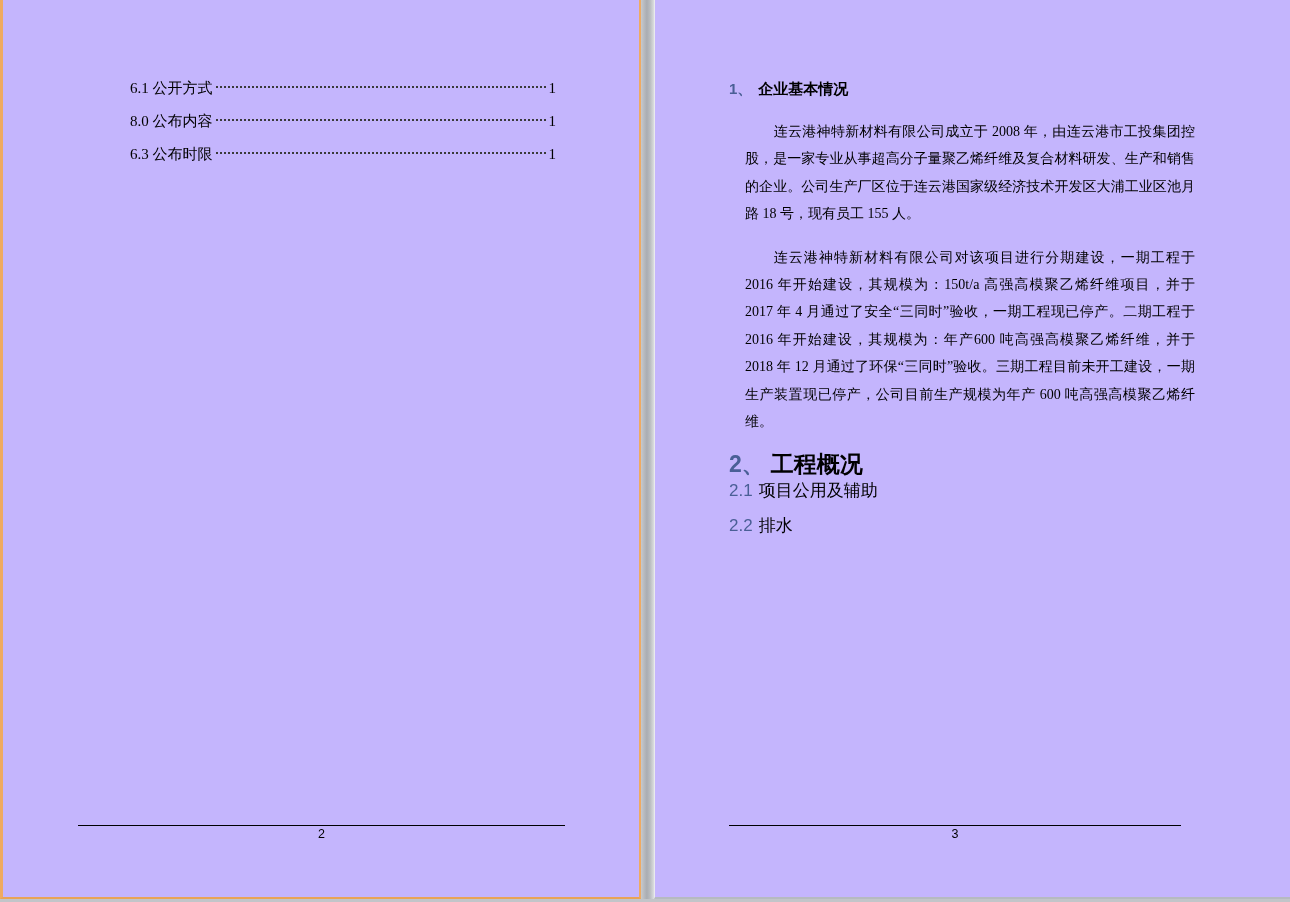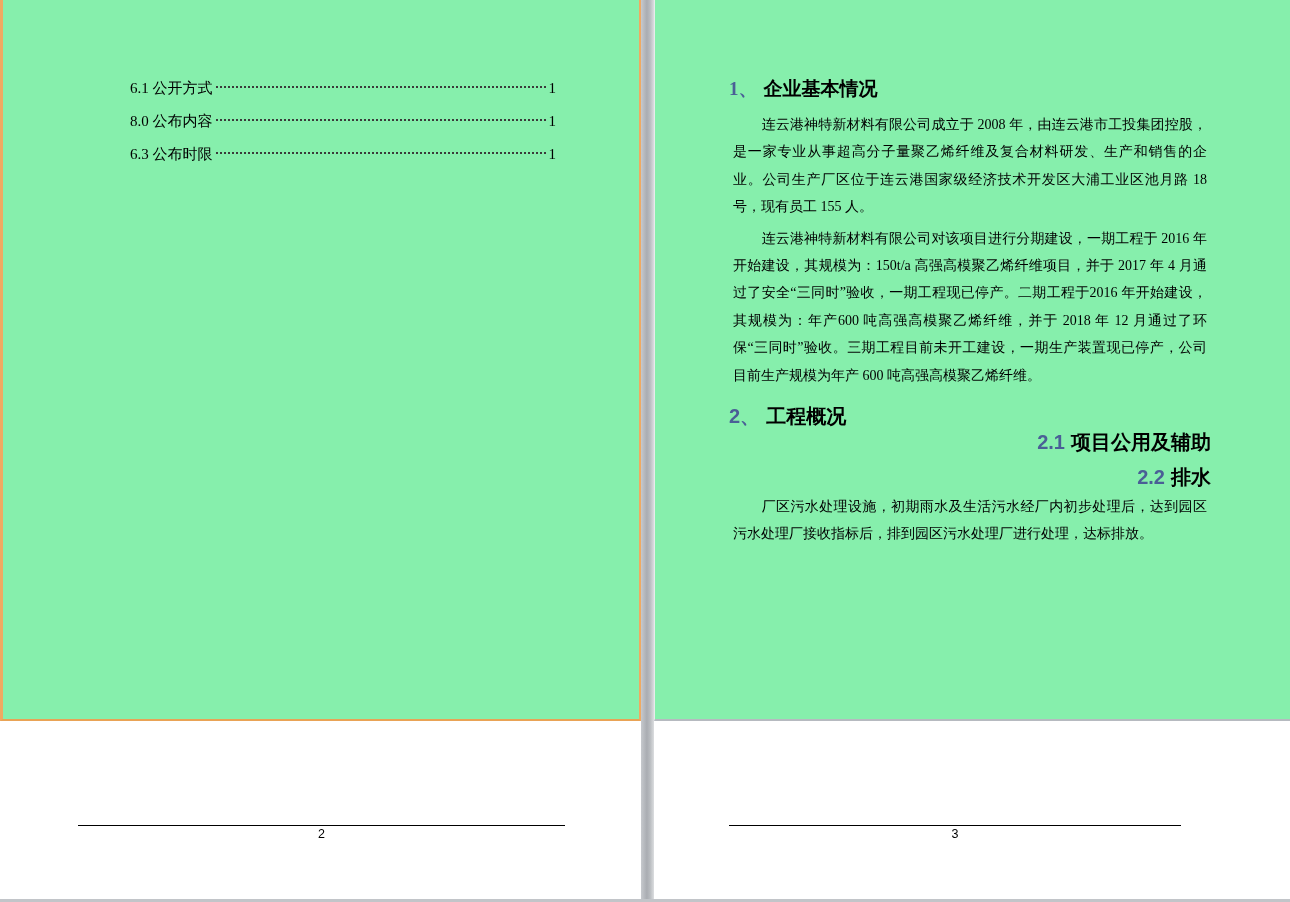--- a/index.html
+++ b/index.html
@@ -6,22 +6,22 @@
   html, body { width: 1290px; height: 902px; overflow: hidden; }
   body {
     position: relative;
     background: #ffffff;
     font-family: "Liberation Serif", "DejaVu Serif", serif;
     color: #000;
   }
   .page {
     position: absolute;
     top: 0;
-    height: 721px;
-    background: #86efac;
+    height: 899px;
+    background: #c4b5fd;
   }
   .page-left {
     left: 0;
     width: 641px;
     border-left: 3px solid #efaa62;
     border-right: 2px solid #efaa62;
     border-bottom: 2px solid #e9a356;
   }
   .page-gap {
     position: absolute;
@@ -94,45 +94,45 @@
     position: absolute;
     left: 74px;
     top: 0;
     width: 482px;
     font-size: 14px;
     line-height: 27.4px;
     text-align: justify;
   }
   .content h1 {
     margin: 76px 0 9px 0;
-    font-size: 19px;
+    font-size: 15px;
     line-height: 26px;
     font-weight: bold;
-    font-family: Liberation Serif, serif;
+    font-family: Liberation Sans, sans-serif;
     text-align: left;
   }
   .content h2 {
     margin: 14px 0 4px 0;
-    font-size: 20px;
+    font-size: 23px;
     line-height: 26px;
     font-weight: bold;
     font-family: "Liberation Sans", "DejaVu Sans", sans-serif;
     text-align: left;
   }
   .content h3 {
     margin: 0 0 8px 0;
-    font-size: 20px;
+    font-size: 17px;
     line-height: 19px;
-    font-weight: bold;
+    font-weight: normal;
     font-family: "Liberation Sans", "DejaVu Sans", sans-serif;
-    text-align: right;
+    text-align: left;
   }
   .hnum { color: #4a5f96; margin-right: 6px; }
   .content p {
-    margin: 4px;
+    margin: 16px;
     text-indent: 2.05em;
   }
   .content p.tight { line-height: 25.6px; }
   .content h3.h22 { margin-top: 16px; margin-bottom: 6px; }
 </style>
 </head>
 <body>
 
 <div>
 
@@ -168,21 +168,20 @@
       <p>连云港神特新材料有限公司成立于 2008 年，由连云港市工投集团控股，是一家专业从事超高分子量聚乙烯纤维及复合材料研发、生产和销售的企业。公司生产厂区位于连云港国家级经济技术开发区大浦工业区池月路 18 号，现有员工 155 人。</p>
       <p>连云港神特新材料有限公司对该项目进行分期建设，一期工程于 2016 年开始建设，其规模为：150t/a 高强高模聚乙烯纤维项目，并于 2017 年 4 月通过了安全“三同时”验收，一期工程现已停产。二期工程于2016 年开始建设，其规模为：年产600 吨高强高模聚乙烯纤维，并于 2018 年 12 月通过了环保“三同时”验收。三期工程目前未开工建设，一期生产装置现已停产，公司目前生产规模为年产 600 吨高强高模聚乙烯纤维。</p>
 
       <h2><span class="hnum">2、</span><span>工程概况</span></h2>
 
       <h3><span class="hnum">2.1</span><span>项目公用及辅助</span></h3>
 
 
       <h3 class="h22"><span class="hnum">2.2</span><span>排水</span></h3>
 
-      <p>厂区污水处理设施，初期雨水及生活污水经厂内初步处理后，达到园区污水处理厂接收指标后，排到园区污水处理厂进行处理，达标排放。</p>
 
     </div>
     <div class="footer-rule right"></div>
     <div class="footer-num right">3</div>
   </section>
 
   <div class="bottom-strip"></div>
 
 </div>
 

